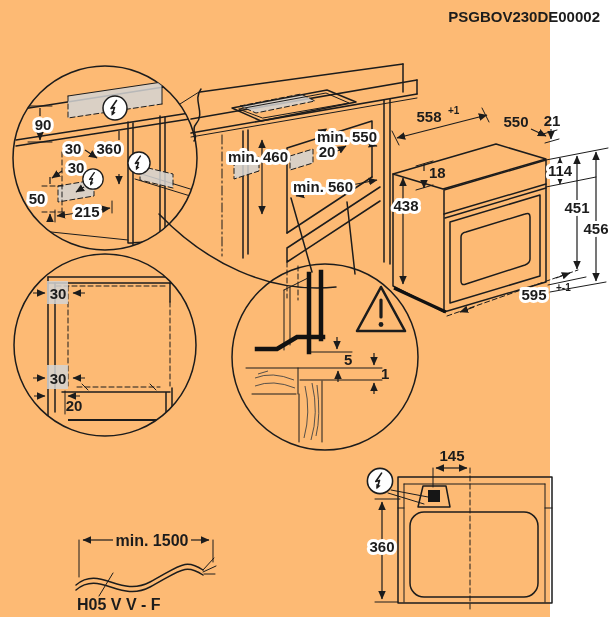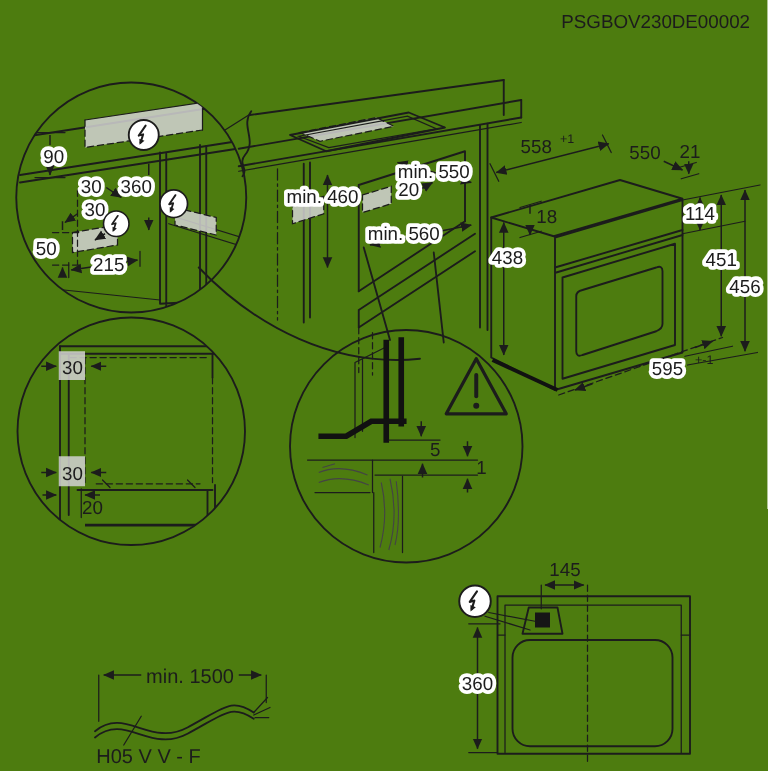--- a/index.html
+++ b/index.html
@@ -1,16 +1,16 @@
 <!DOCTYPE html>
 <html><head>
 <meta charset="utf-8">
 <style>
   html,body{margin:0;padding:0;background:#fff;}
-  .stage{width:614px;height:617px;position:relative;background:#4d7c0f;}
+  .stage{width:550px;height:617px;position:relative;background:#fdba74;font-weight:bold;}
   svg{display:block;}
   .ln{stroke:#1c1c1c;stroke-width:1.5;fill:none;stroke-linecap:round;stroke-linejoin:round;}
   .thin{stroke:#1c1c1c;stroke-width:1;fill:none;stroke-linecap:round;}
   .thk{stroke:#111;stroke-width:4.5;fill:none;stroke-linecap:square;}
   .dash{stroke-dasharray:5 3;}
   .dashdot{stroke-dasharray:9 3 2 3;}
   .dim{stroke:#1c1c1c;stroke-width:1.2;fill:none;}
   .gray{fill:#d3d3d3;fill-opacity:.85;}
   text{font-family:"Liberation Sans","DejaVu Sans",sans-serif;fill:#1c1c1c;}
   .t{font-size:15px;}

